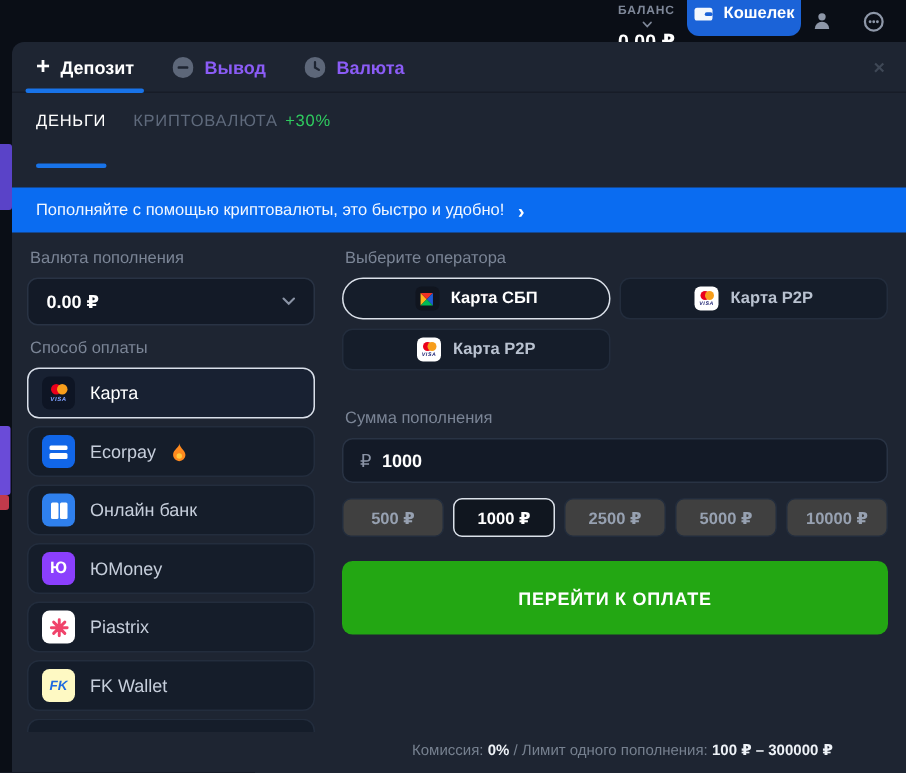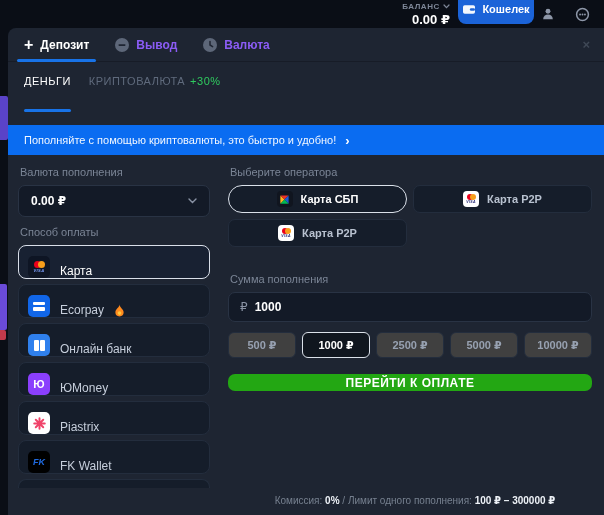--- a/index.html
+++ b/index.html
@@ -8,21 +8,21 @@
     position:relative; overflow:hidden;
     background:#0a0e16;
     font-family:"Liberation Sans","DejaVu Sans",sans-serif;
     -webkit-font-smoothing:antialiased;
   }
 
   
   .topbar { position:absolute; left:0; top:0; right:0; height:28px; background:#0a0e16; }
   .balance { position:absolute; right:154px; top:2px; text-align:right; cursor:pointer; }
   .balance-top { display:flex; align-items:center; justify-content:flex-start; gap:3px;
-    font-size:8px; font-weight:bold; letter-spacing:.6px; color:#7e8798; }
+    font-size:8px; font-weight:bold; letter-spacing:.6px; color:#7e8798;flex-direction:column; }
   .balance-val { font-size:13px; font-weight:bold; color:#fff; margin-top:1px; }
   .wallet-btn { position:absolute; left:458px; top:-7px; width:76px; height:31px;
     background:#1b63d8; border:none; border-radius:8px; color:#fff;
     font-family:inherit; font-size:11px; font-weight:bold;
     display:flex; align-items:center; justify-content:center; gap:6px; cursor:pointer; }
   .tb-icon { position:absolute; top:6px; width:16px; height:16px; display:flex;
     align-items:center; justify-content:center; cursor:pointer; }
   .tb-user { left:540px; }
   .tb-chat { left:574px; }
 
@@ -66,21 +66,21 @@
 
   .col-label { font-size:11px; color:#7b8596; margin:9px 0 7px 2px; }
 
   .dropdown { height:32px; background:#131a27; border:1px solid #293344; border-radius:7px;
     display:flex; align-items:center; justify-content:space-between; padding:0 12px;
     color:#fff; font-weight:bold; font-size:12px; cursor:pointer; }
   .chev { color:#8a93a5; }
 
   .methods { display:flex; flex-direction:column; gap:5px; }
   .method { height:34px; background:#151d2a; border:1px solid #232d3d; border-radius:8px;
-    display:flex; align-items:flex-end; gap:10px; padding:0 9px; font-size:12px;
+    display:flex; align-items:center; gap:10px; padding:0 9px; font-size:12px;
     color:#c6cedb; cursor:pointer; }
   .method.selected { border-color:#d9dfe9; color:#fff; background:#182132; }
   .method.partial { height:9px; border-bottom:none; border-radius:8px 8px 0 0; }
 
   
   .ic { width:22px; height:22px; border-radius:5px; flex:none; display:flex;
     flex-direction:column; align-items:center; justify-content:center; }
   .card-ic { background:#0e1524; }
   .mc-circles { display:flex; }
   .mc-circles i { width:7px; height:7px; border-radius:50%; display:block; }
@@ -88,21 +88,21 @@
   .mc-org { background:#f79e1b; margin-left:-3px; }
   .visa-txt { font-size:4px; font-weight:bold; letter-spacing:.4px; color:#7ea1ff;
     line-height:1; margin-top:1px; font-style:italic; }
   .eco-ic { background:#1166e8; gap:2px; }
   .eco-ic i { width:12px; height:3.5px; background:#fff; border-radius:1px; display:block; }
   .sber-ic { background:transparent; }
   .bank-ic { background:#2f80ed; flex-direction:row; gap:1px; }
   .bank-ic i { width:5px; height:11px; background:#fff; border-radius:1px; display:block; }
   .yoo-ic { background:#8b3ffd; color:#fff; font-size:11px; font-weight:bold; }
   .pia-ic { background:#ffffff; }
-  .fk-ic { background:#000000; color:#1f6ae0; font-size:9px; font-weight:bold; font-style:italic; }
+  .fk-ic { background:#fef9c3; color:#1f6ae0; font-size:9px; font-weight:bold; font-style:italic; }
 
   
   .ic-sm { width:16px; height:16px; border-radius:4px; flex:none; display:flex;
     flex-direction:column; align-items:center; justify-content:center; }
   .sbp-ic { background:#10151f; }
   .card-sm { background:#ffffff; }
   .card-sm .mc-circles i { width:6px; height:6px; }
   .card-sm .visa-txt { color:#1a1f71; font-size:3.5px; }
 
   
@@ -116,21 +116,21 @@
     display:flex; align-items:center; gap:7px; padding:0 11px; font-size:12px; cursor:text; }
   .amount-cur { color:#8a93a5; }
   .amount-val { color:#fff; font-weight:bold; }
 
   .chips { display:flex; gap:6px; margin-top:10px; }
   .chip { flex:1; height:26px; background:#404040; border:1px solid #232d3d; border-radius:6px;
     display:flex; align-items:center; justify-content:center; font-size:11px; font-weight:bold;
     color:#97a1b1; cursor:pointer; }
   .chip.selected { border-color:#dbe1ea; color:#fff; background:#10161f;text-align:right; }
 
-  .pay-btn { margin-top:16px; width:100%; height:17px; background:#23a713; border:none;
+  .pay-btn { margin-top:16px; width:100%; height:49px; background:#23a713; border:none;
     border-radius:7px; color:#fff; font-family:inherit; font-weight:bold; font-size:12px;
     letter-spacing:.5px; cursor:pointer; }
 
   .footer { position:absolute; left:228px; right:10px; bottom:9px; text-align:center;
     font-size:10px; color:#76808f; }
   .footer b { color:#eef2f7; font-weight:bold; }
 </style>
 </head>
 <body>
 

